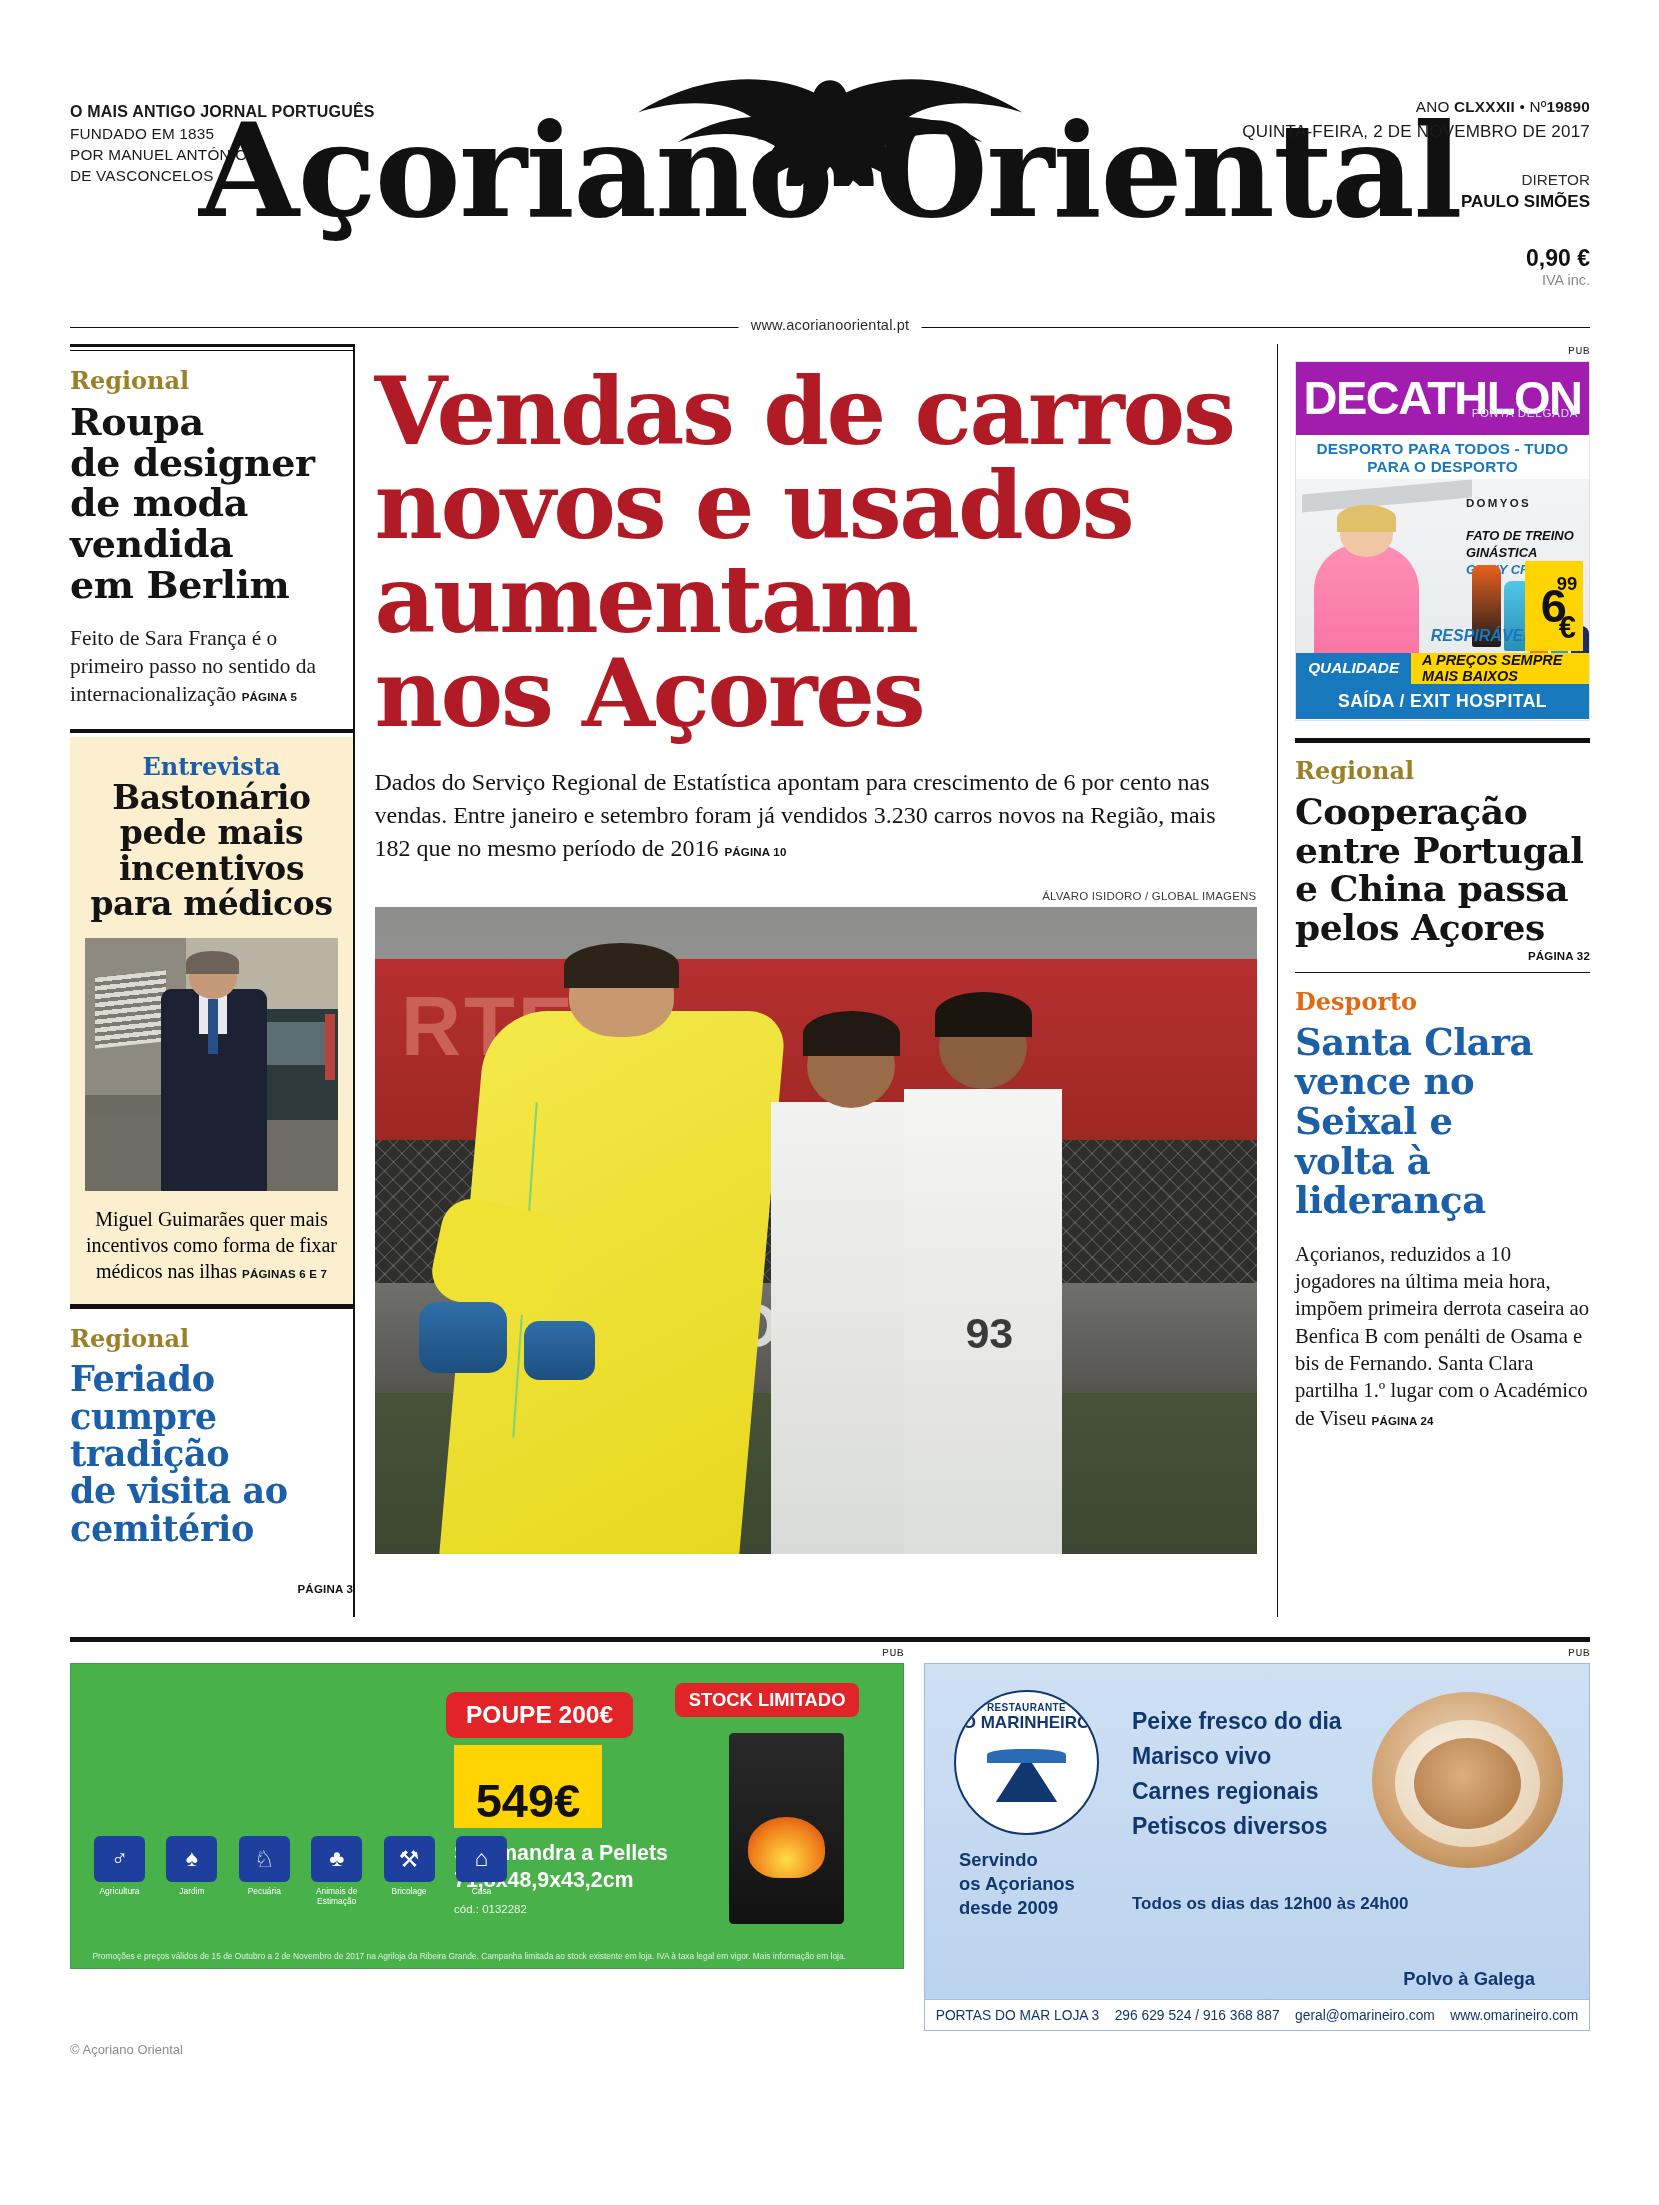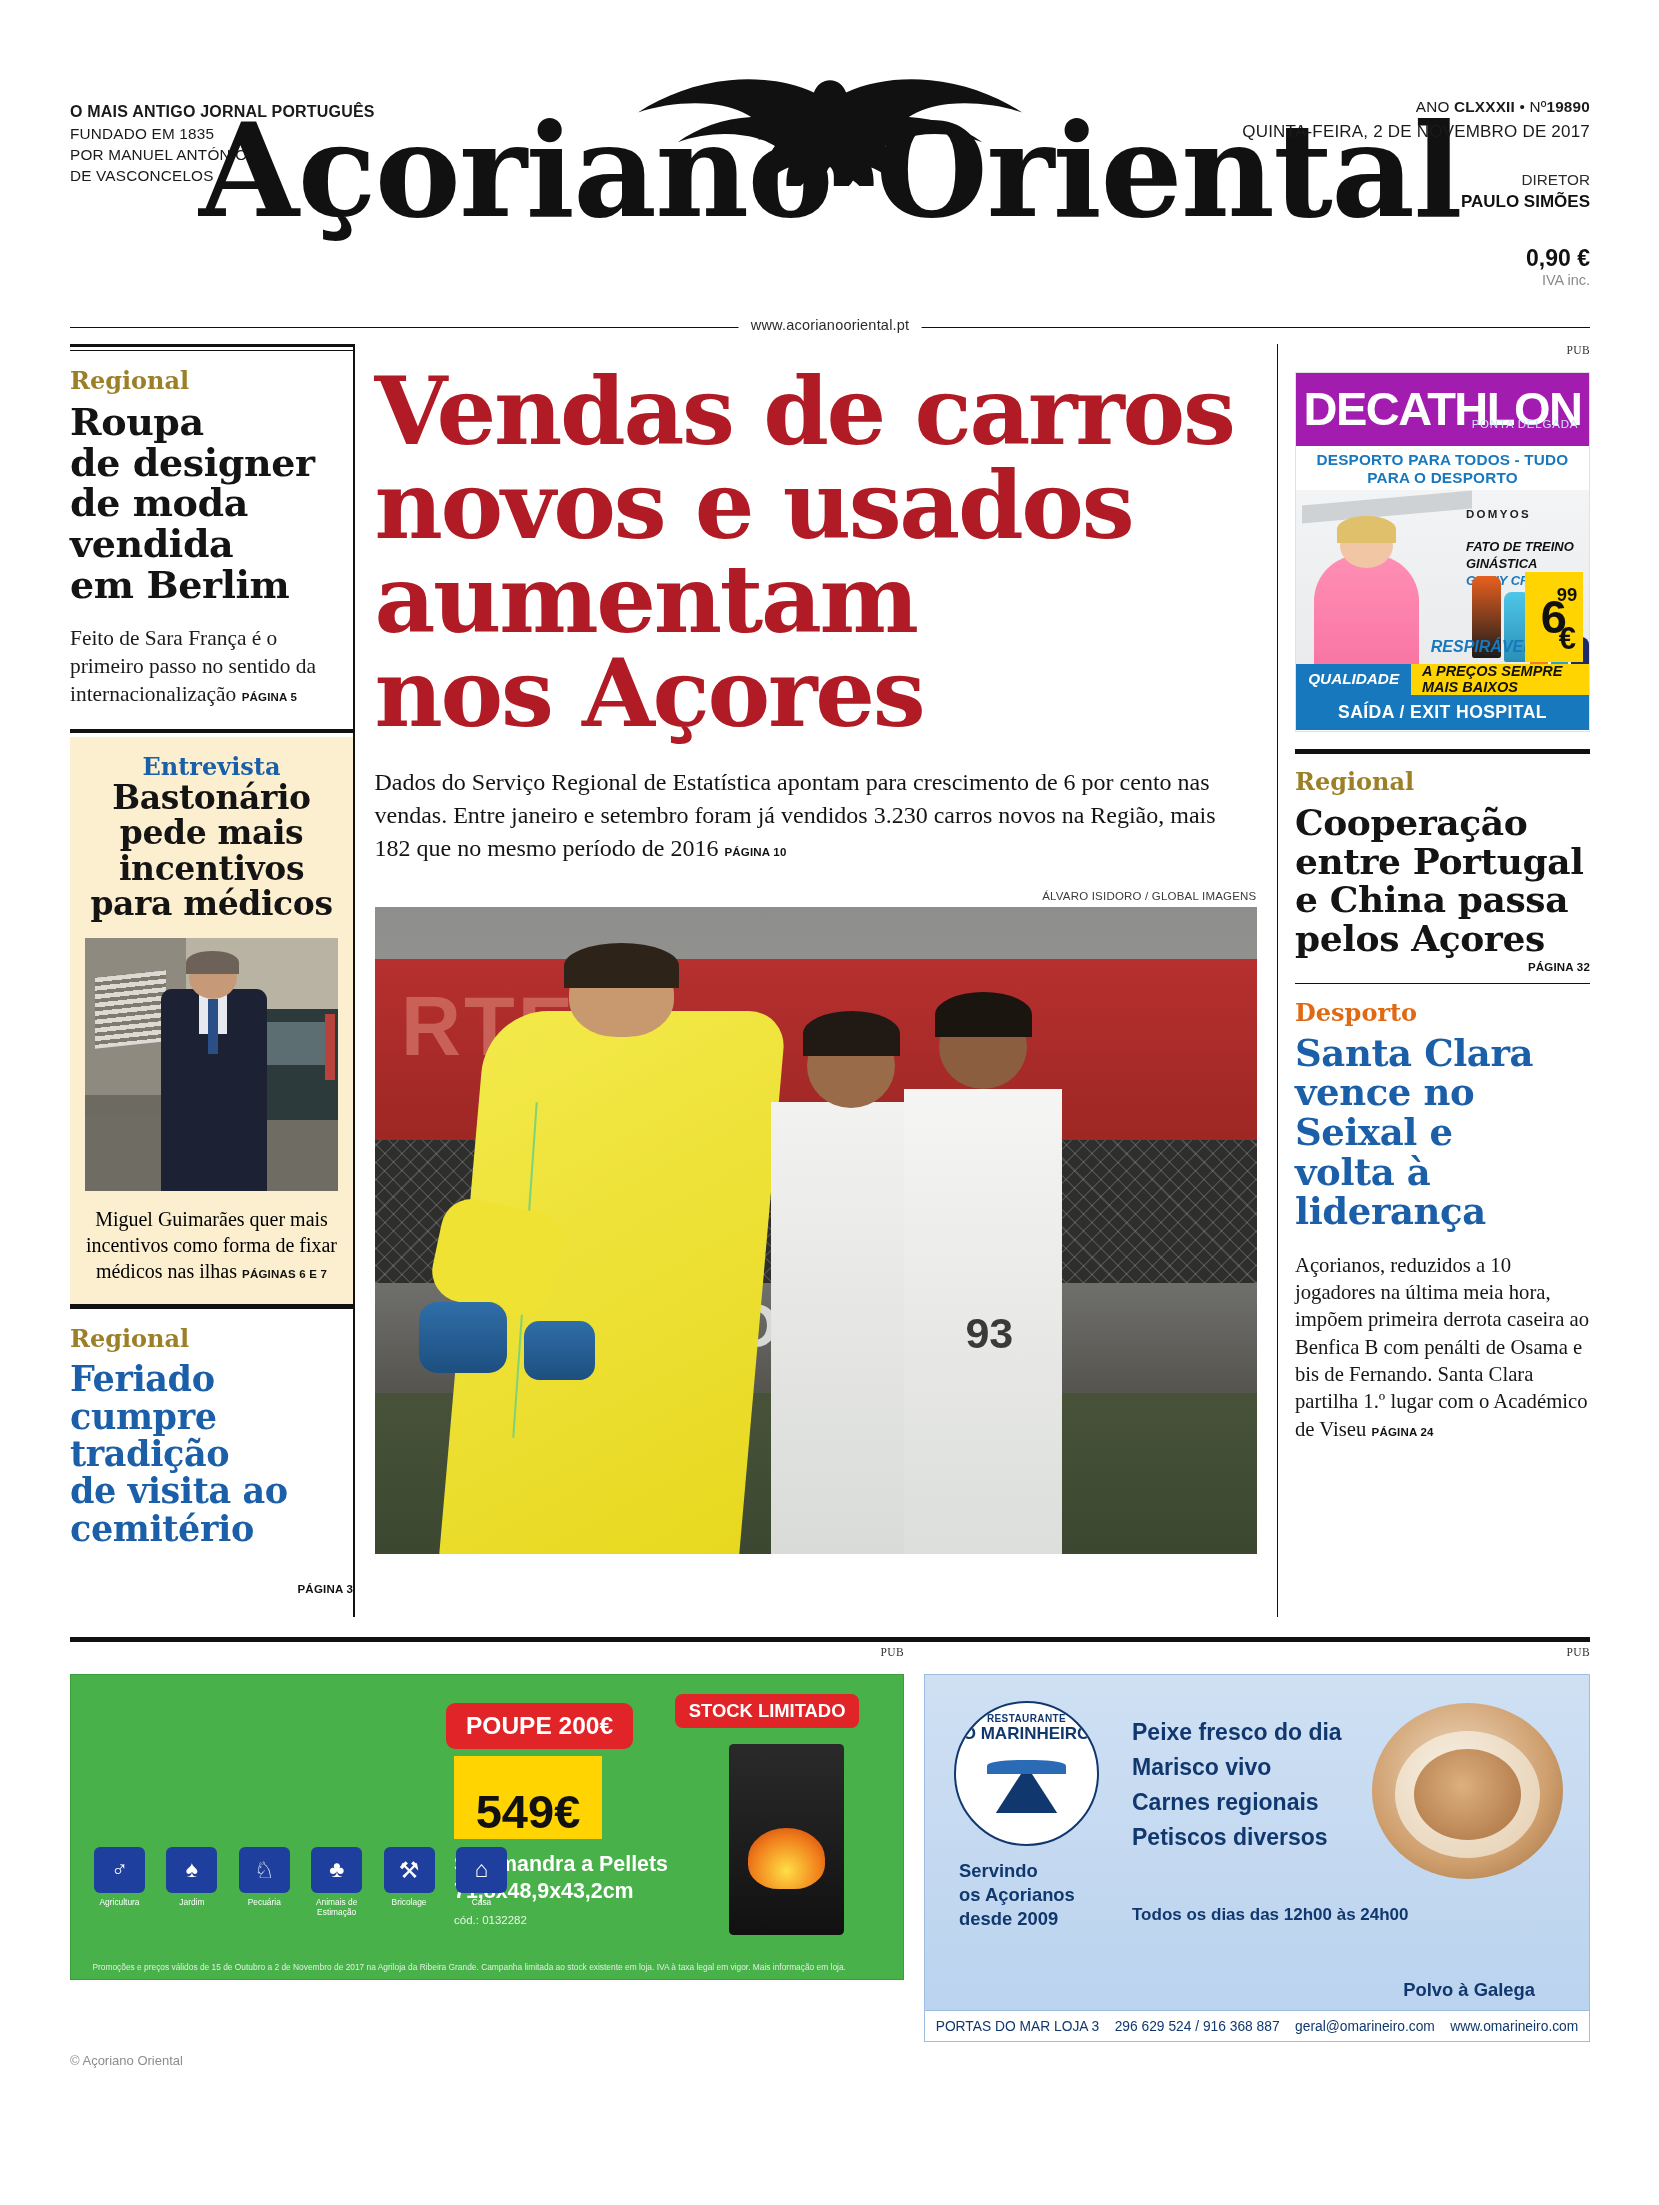--- a/index.html
+++ b/index.html
@@ -173,22 +173,22 @@
   .pl1-head{ position:absolute; left:49%; top:18%; width:10%; height:13%; background:#9a6b48; border-radius:50%; }
   .pl1-hair{ position:absolute; left:48.6%; top:16%; width:11%; height:7%; background:#211a14; border-radius:50% 50% 0 0;}
   .pl2-body{ position:absolute; left:60%; top:28%; width:18%; height:72%;
              background:linear-gradient(#f5f5f3,#dcdedc); }
   .pl2-head{ position:absolute; left:64%; top:15%; width:10%; height:13%; background:#8a5e3e; border-radius:50%; }
   .pl2-hair{ position:absolute; left:63.6%; top:13%; width:11%; height:7%; background:#1b1510; border-radius:50% 50% 0 0;}
   .pl-num  { position:absolute; left:67%; top:62%; font-family:"Liberation Sans",sans-serif;
              font-weight:bold; font-size:43px; color:#3a3a3a; }
 
   
-  .pubtag { font-family:Liberation Serif, serif; font-size:11.5px; color:#333;
-            text-align:right; letter-spacing:0.4px; padding-bottom:16px; }
+  .pubtag { font-family:Liberation Mono, monospace; font-size:11.5px; color:#333;
+            text-align:right; letter-spacing:0.4px; padding-bottom:4px; }
 
   .ad-dec { position:relative; width:100%; height:360px; background:#fff; overflow:hidden;
             border:0.8px solid #e2e2e2; }
   .dec-bar { background:#a21caf; height:73px; position:relative; }
   .dec-word { position:absolute; left:0; right:0; top:7.7px; text-align:center;
               font-family:"Liberation Sans", sans-serif; font-weight:bold;
               font-size:47px; color:#fff; letter-spacing:-1.5px; }
   .dec-sub { position:absolute; right:10.7px; bottom:16px;
              font-family:"Liberation Sans", sans-serif; font-size:11.5px; color:#cfe6f7; letter-spacing:0.8px;}
   .dec-tag { text-align:center; font-family:"Liberation Sans", sans-serif; font-weight:bold;

